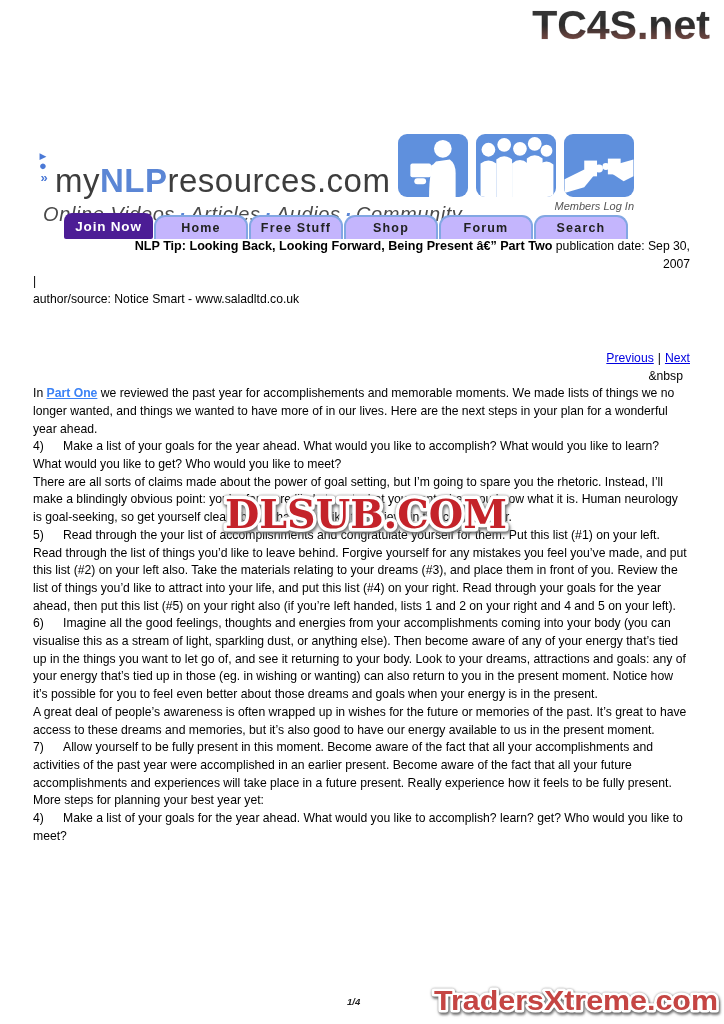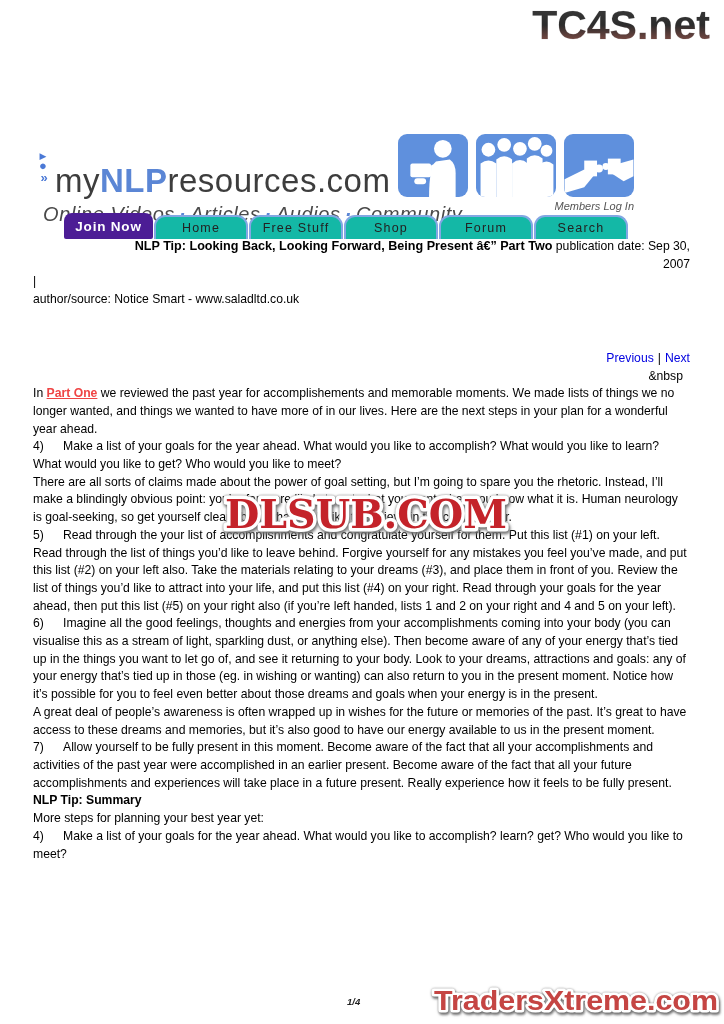--- a/index.html
+++ b/index.html
@@ -28,37 +28,37 @@
   .media-boxes { position:absolute; left:398px; top:134px; display:flex; gap:8px; }
   .media-box { background:#5f90dd; border-radius:9px; height:63px; overflow:hidden; }
   .mb-1 { width:70px; } .mb-2 { width:80px; } .mb-3 { width:70px; }
   .media-box svg { display:block; }
   .members { position:absolute; top:200px; right:90px; font-size:11px; color:#555;font-style:italic; }
 
   
   .tabs { position:absolute; left:64px; top:213px; display:flex; align-items:flex-end; }
   .tab { box-sizing:border-box; height:24px; width:94px; margin-right:1px;
          display:flex; align-items:center; justify-content:center;
-         font-size:12.5px; letter-spacing:1.2px; color:#222; background:#14b8a6;
-         border:2px solid #82a7e3; border-bottom:none; border-radius:11px 11px 0 0; }
+         font-size:12.5px; letter-spacing:1.2px; color:#222; background:#c4b5fd;
+         border:2px solid #82a7e3; border-bottom:none; border-radius:11px 11px 0 0;font-weight:bold; }
   .tab.active { background:#4c1d95; color:#fff; font-weight:bold; border:none;
                 border-radius:8px 8px 2px 2px; width:89px; height:26px; letter-spacing:0.8px; font-size:13.5px;}
 
   
   .content { position:absolute; left:33px; top:238px; width:657px;
              font-size:12.2px; line-height:17.7px; }
   .content p { margin:0; }
   .title-line { text-align:right; }
   .title-bold { font-weight:bold; font-size:12.6px; }
   .pub-line2 { text-align:right; }
   .pager { text-align:right; margin-top:41px; }
-  .pager a { color:#0000e0; cursor:pointer; }
+  .pager a { color:#0000e0; text-decoration:underline; cursor:pointer; }
   .psep { margin:0 4px; }
   .nbsp-line { text-align:right; padding-right:7px; }
-  .part-one-link { color:#ef4444; font-weight:bold; text-decoration:underline; cursor:pointer; }
+  .part-one-link { color:#3b82f6; font-weight:bold; text-decoration:underline; cursor:pointer; }
   .num { display:inline-block; width:30px; }
   .summary-heading { font-weight:bold; margin-top:18px; margin-left:7px; }
   .summary-intro { margin-top:18px; }
   .summary-item { margin-top:17px; }
 
   
   .dlsub { position:absolute; left:221px; top:486px;
            filter: drop-shadow(1px 2px 1.5px rgba(110,110,110,0.85)) drop-shadow(0 0 1px rgba(130,130,130,0.9)); }
   .traders { position:absolute; right:2px; top:983px;
            filter: drop-shadow(1px 2px 1px rgba(100,100,100,0.8)) drop-shadow(0 0 1px rgba(140,140,140,0.9)); }
@@ -158,21 +158,20 @@
     <div class="nbsp-line">&amp;nbsp</div>
 
     <div class="body">
       <p><span>In </span><a class="part-one-link">Part One</a><span> we reviewed the past year for accomplishements and memorable moments. We made lists of things we no longer wanted, and things we wanted to have more of in our lives. Here are the next steps in your plan for a wonderful year ahead.</span></p>
       <p><span class="num">4)</span><span>Make a list of your goals for the year ahead. What would you like to accomplish? What would you like to learn? What would you like to get? Who would you like to meet?</span></p>
       <p>There are all sorts of claims made about the power of goal setting, but I’m going to spare you the rhetoric. Instead, I’ll make a blindingly obvious point: you’re far more likely to get what you want when you know what it is. Human neurology is goal-seeking, so get yourself clear about what you’d like to achieve in the coming year.</p>
       <p><span class="num">5)</span><span>Read through the your list of accomplishments and congratulate yourself for them. Put this list (#1) on your left. Read through the list of things you’d like to leave behind. Forgive yourself for any mistakes you feel you’ve made, and put this list (#2) on your left also. Take the materials relating to your dreams (#3), and place them in front of you. Review the list of things you’d like to attract into your life, and put this list (#4) on your right. Read through your goals for the year ahead, then put this list (#5) on your right also (if you’re left handed, lists 1 and 2 on your right and 4 and 5 on your left).</span></p>
       <p><span class="num">6)</span><span>Imagine all the good feelings, thoughts and energies from your accomplishments coming into your body (you can visualise this as a stream of light, sparkling dust, or anything else). Then become aware of any of your energy that’s tied up in the things you want to let go of, and see it returning to your body. Look to your dreams, attractions and goals: any of your energy that’s tied up in those (eg. in wishing or wanting) can also return to you in the present moment. Notice how it’s possible for you to feel even better about those dreams and goals when your energy is in the present.</span></p>
       <p>A great deal of people’s awareness is often wrapped up in wishes for the future or memories of the past. It’s great to have access to these dreams and memories, but it’s also good to have our energy available to us in the present moment.</p>
       <p><span class="num">7)</span><span>Allow yourself to be fully present in this moment. Become aware of the fact that all your accomplishments and activities of the past year were accomplished in an earlier present. Become aware of the fact that all your future accomplishments and experiences will take place in a future present. Really experience how it feels to be fully present.</span></p>
-      <p class="summary-heading">NLP Tip: Summary</p>
       <p class="summary-intro">More steps for planning your best year yet:</p>
       <p class="summary-item"><span class="num">4)</span><span>Make a list of your goals for the year ahead. What would you like to accomplish? learn? get? Who would you like to meet?</span></p>
     </div>
   </div>
 
   <div class="dlsub">
     <svg width="290" height="54" viewBox="0 0 290 54">
       <text x="145" y="42" text-anchor="middle" font-family="DejaVu Serif, serif" font-size="40" font-weight="bold" fill="#c4232a" stroke="#ffffff" stroke-width="7" stroke-linejoin="round" paint-order="stroke" textLength="282" lengthAdjust="spacingAndGlyphs">DLSUB.COM</text>
     </svg>
   </div>

